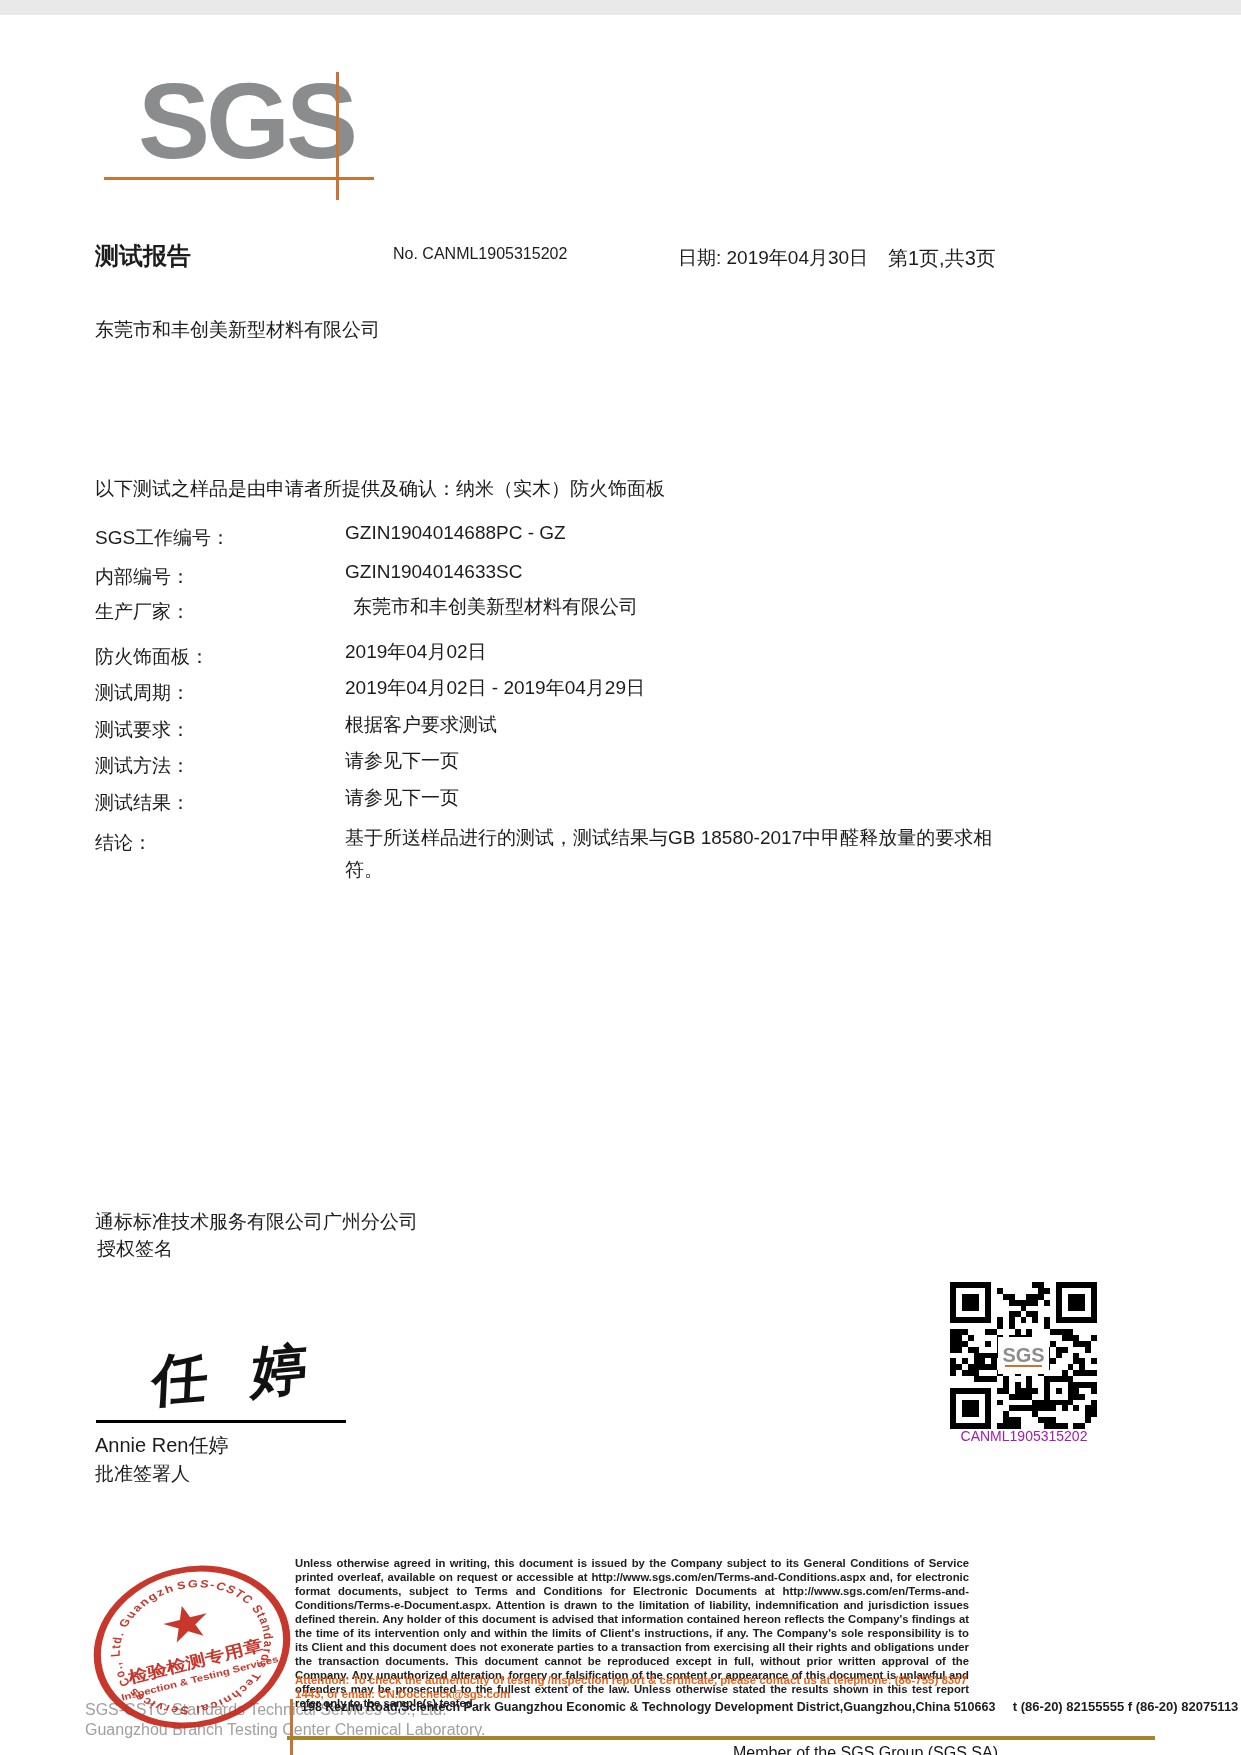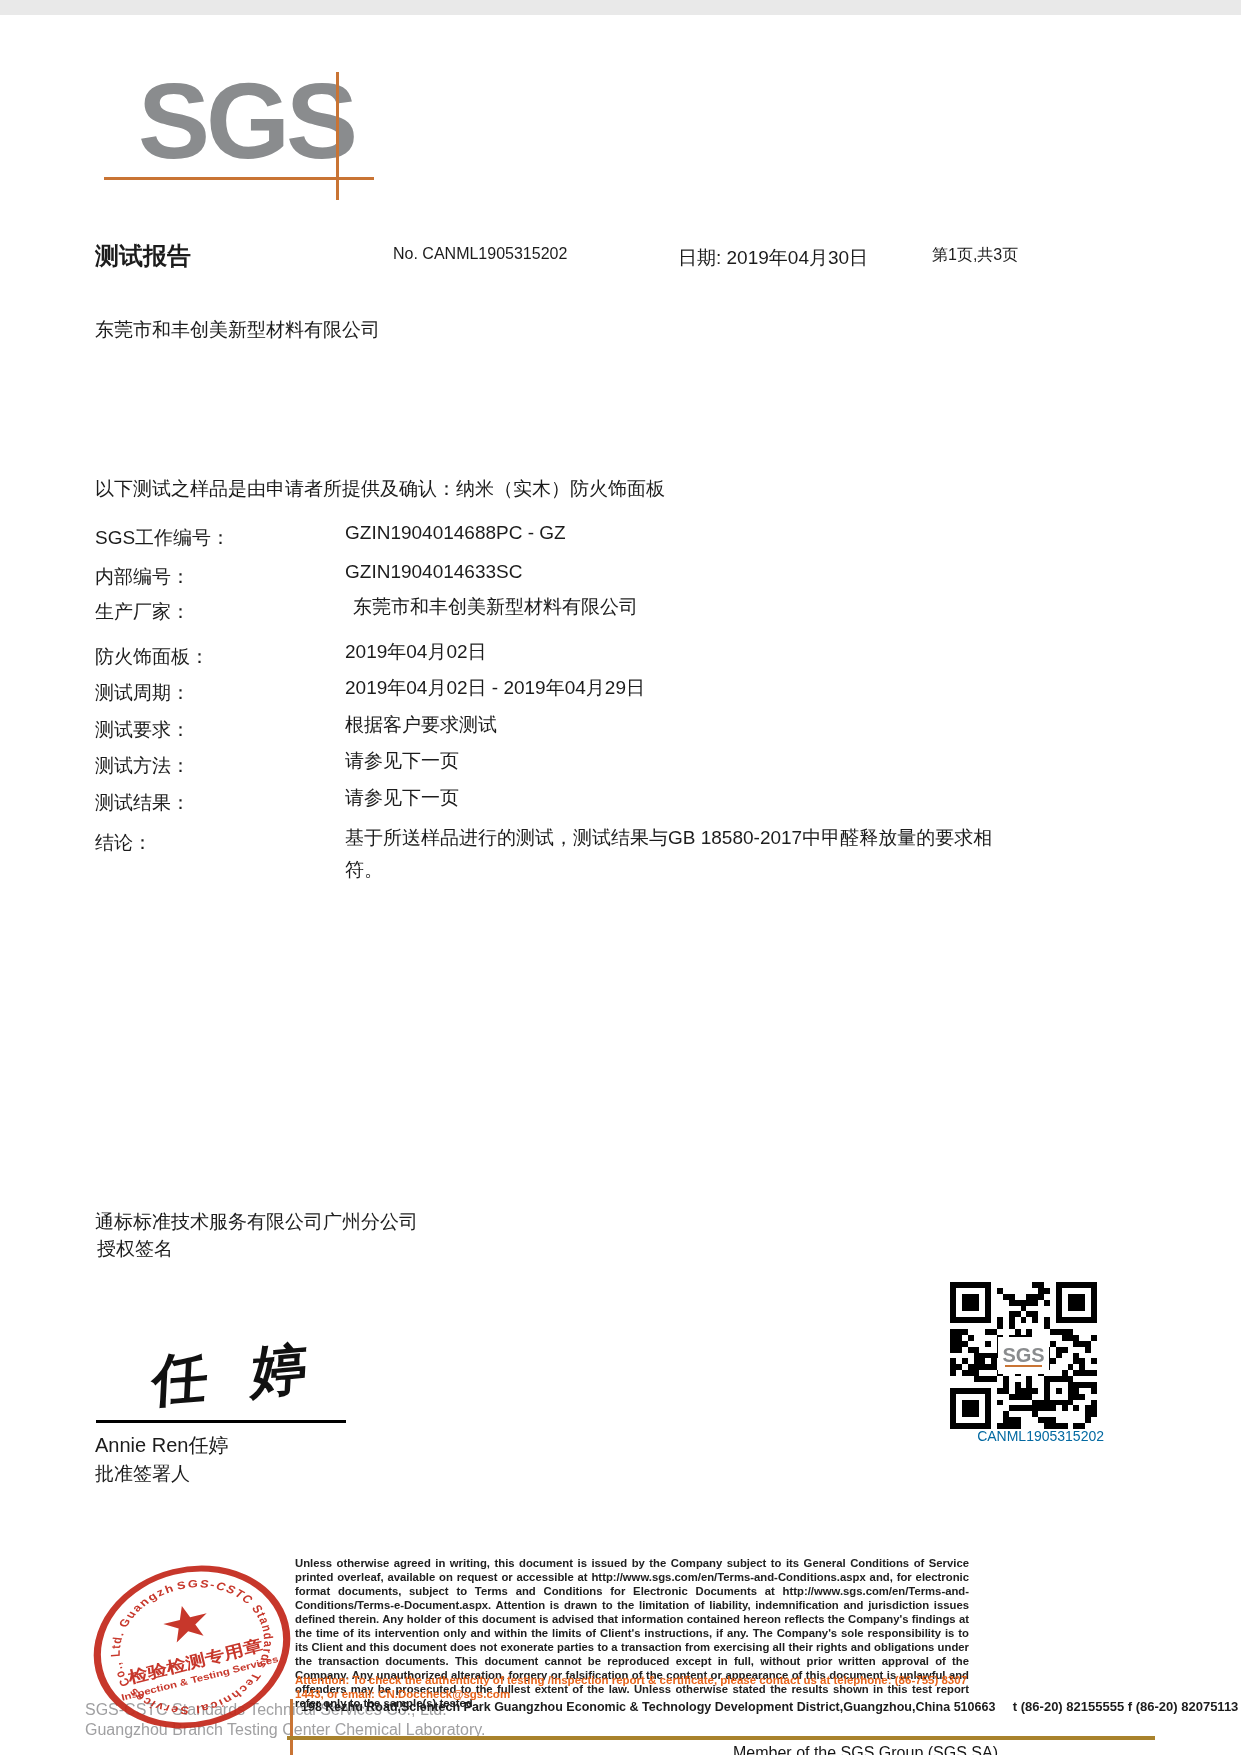--- a/index.html
+++ b/index.html
@@ -15,21 +15,21 @@
     left:138px;top:52px;font-size:108px;font-weight:bold;color:#8A8C8E;
     letter-spacing:-4px;line-height:1;font-family:"Liberation Sans",sans-serif;
   }
   .logo-hline{left:104px;top:162px;width:270px;height:3px;background:#C97434;}
   .logo-vline{left:336px;top:57px;width:3px;height:128px;background:#C97434;}
 
   
   .doc-title{left:95px;top:225px;font-size:24px;font-weight:bold;}
   .report-no{left:393px;top:230px;font-size:16px;}
   .report-date{left:678px;top:230px;font-size:19px;}
-  .page-info{left:932px;top:230px;font-size:16px;}
+  .page-info{left:888px;top:230px;font-size:20px;}
 
   .applicant-name{left:95px;top:302px;font-size:19px;}
   .applicant-address{left:95px;top:340px;font-size:19px;}
 
   .sample-statement{left:95px;top:461px;font-size:19px;}
 
   .frow{position:absolute;left:95px;width:1060px;}
   .flabel{position:absolute;left:0;top:8px;font-size:19px;}
   .fvalue{position:absolute;left:250px;top:0;width:648px;font-size:19px;line-height:1.7;}
 
@@ -37,21 +37,21 @@
   .sig-authlabel{left:97px;top:1221px;font-size:19px;}
   .sig-hand{
     left:152px;top:1322px;font-size:56px;font-weight:bold;color:#111;
     transform:rotate(-5deg) skewX(-8deg);letter-spacing:14px;
   }
   .sig-line{left:96px;top:1405px;width:250px;height:3px;background:#000;}
   .sig-name{left:95px;top:1417px;font-size:20px;}
   .sig-role{left:95px;top:1446px;font-size:19px;}
 
   .qr-box{left:950px;top:1267px;width:147px;height:147px;}
-  .qr-caption{left:944px;top:1413px;width:160px;text-align:right;font-size:14px;color:#0369a1;}
+  .qr-caption{left:944px;top:1413px;width:160px;text-align:center;font-size:14px;color:#a21caf;}
 
   
   .stamp{left:88px;top:1548px;width:208px;height:168px;transform:rotate(-14deg);opacity:.92;}
   .company-gray1{left:85px;top:1686px;font-size:16px;color:#A0A0A2;white-space:nowrap;}
   .company-gray2{left:85px;top:1706px;font-size:16px;color:#A0A0A2;white-space:nowrap;}
 
   
   .legal{
     left:295px;top:1541px;width:674px;font-size:11.3px;line-height:1.24;
     text-align:justify;color:#202020;font-weight:600;

